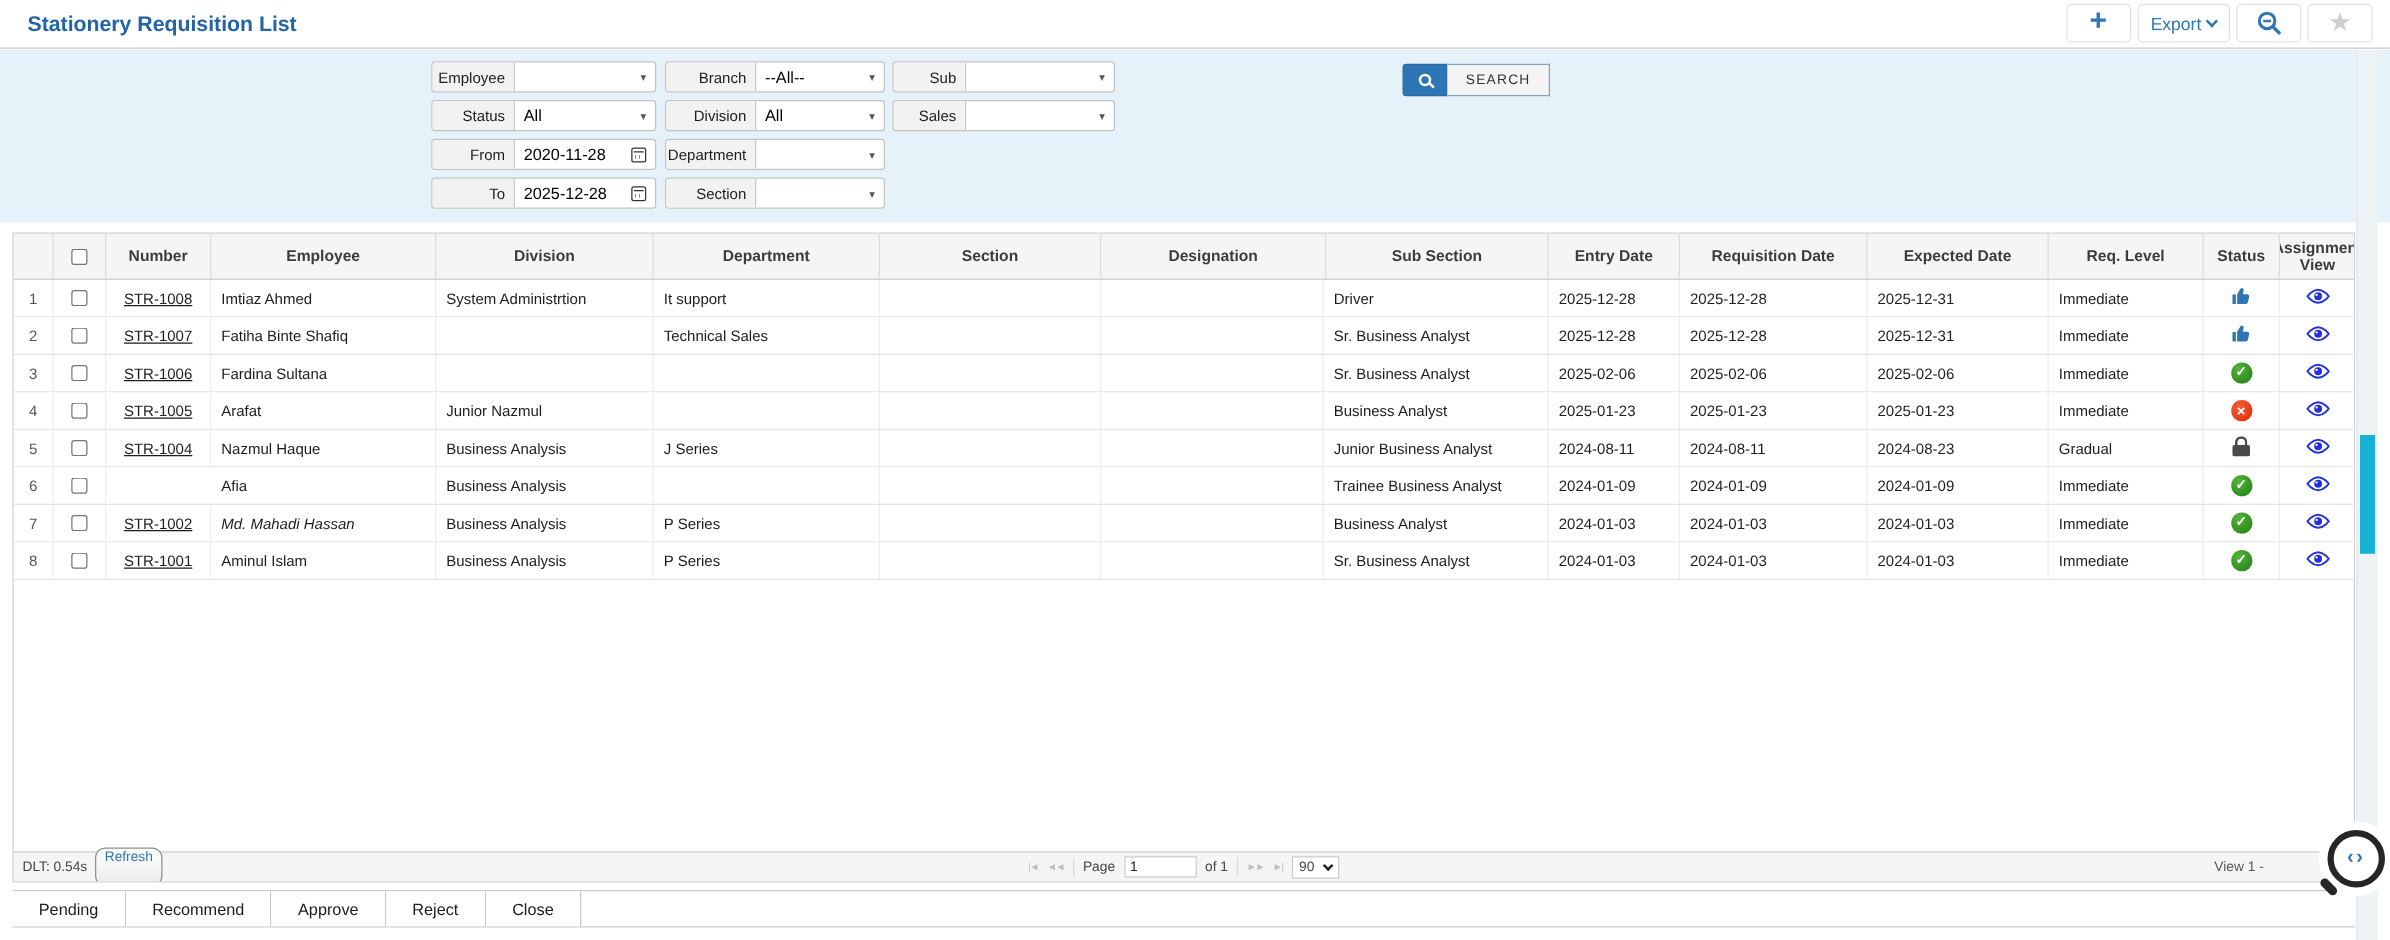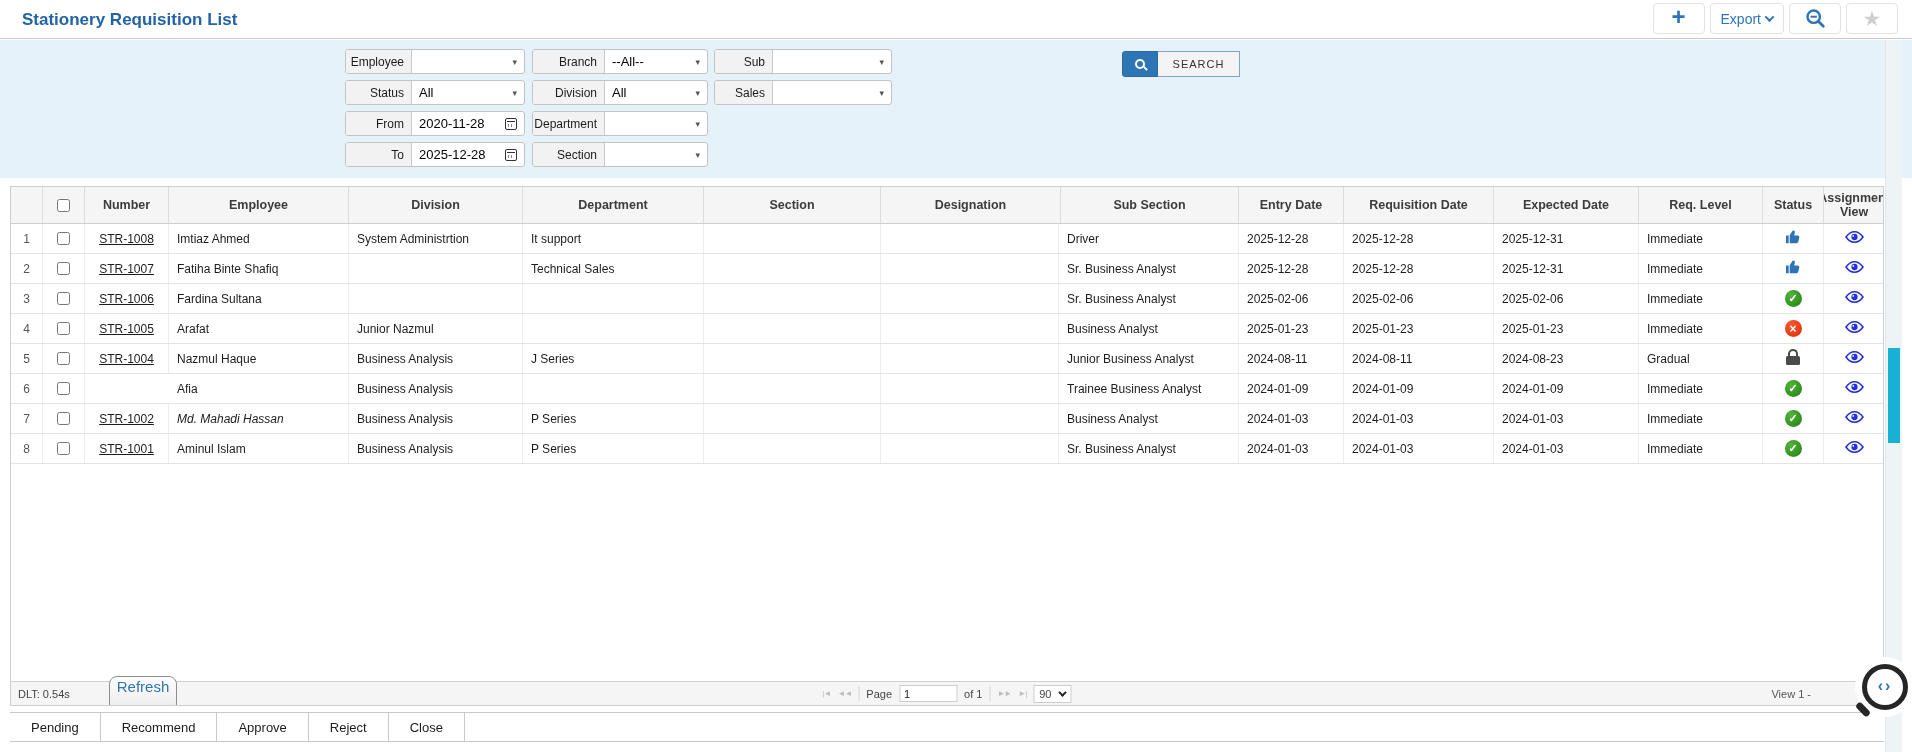--- a/index.html
+++ b/index.html
@@ -65,21 +65,21 @@
   .ic-cross { background:radial-gradient(circle at 35% 30%, #f75a31, #dd2a07); font-size:12px; }
   .lock { position:relative; width:14px; height:16px; display:inline-block; }
   .lock .shackle { position:absolute; left:2px; top:0; width:10px; height:9px;
                    border:2px solid #4a4a4a; border-bottom:none; border-radius:5px 5px 0 0; }
   .lock .lbody { position:absolute; left:0; bottom:0; width:14px; height:9px; background:#4a4a4a; border-radius:1.5px; }
   
   .gfoot { position:absolute; left:0; right:0; bottom:0; height:24px; background:#f5f5f5;
            border-top:1px solid #d0d0d0; font-size:11px; color:#444; display:flex; align-items:center; }
   .foot-left { display:flex; align-items:center; gap:6px; padding-left:7px; }
   .refresh-btn { border:1px solid #8f8f8f; border-radius:8px; background:linear-gradient(#fdfdfd,#ececec);
-                 color:#2e75b6; font-size:15px; padding:1px 7px 16px; cursor:pointer;margin-left:33px; }
+                 color:#2e75b6; font-size:11px; padding:1px 7px 16px; cursor:pointer; }
   .pager { position:absolute; left:50%; transform:translateX(-50%); display:flex; align-items:center; gap:7px; }
   .pg-arrow { color:#bdbdbd; font-size:8px; letter-spacing:-1px; cursor:default; }
   .pg-sep { width:1px; height:15px; background:#d8d8d8; }
   .pg-input { width:58px; height:17px; border:1px solid #ccc; background:#fff; font-size:11px;
               padding:0 4px; font-family:inherit; color:#222; }
   .pg-size { display:flex; align-items:center; gap:8px; background:#fff; border:1px solid #ccc;
              height:18px; padding:0 5px; cursor:pointer; }
   .chev-dark { width:6px; height:6px; border-right:2px solid #222; border-bottom:2px solid #222;
                transform:rotate(45deg) translate(-1px,-1px); display:inline-block; }
   .foot-right { position:absolute; right:72px; color:#555; }

